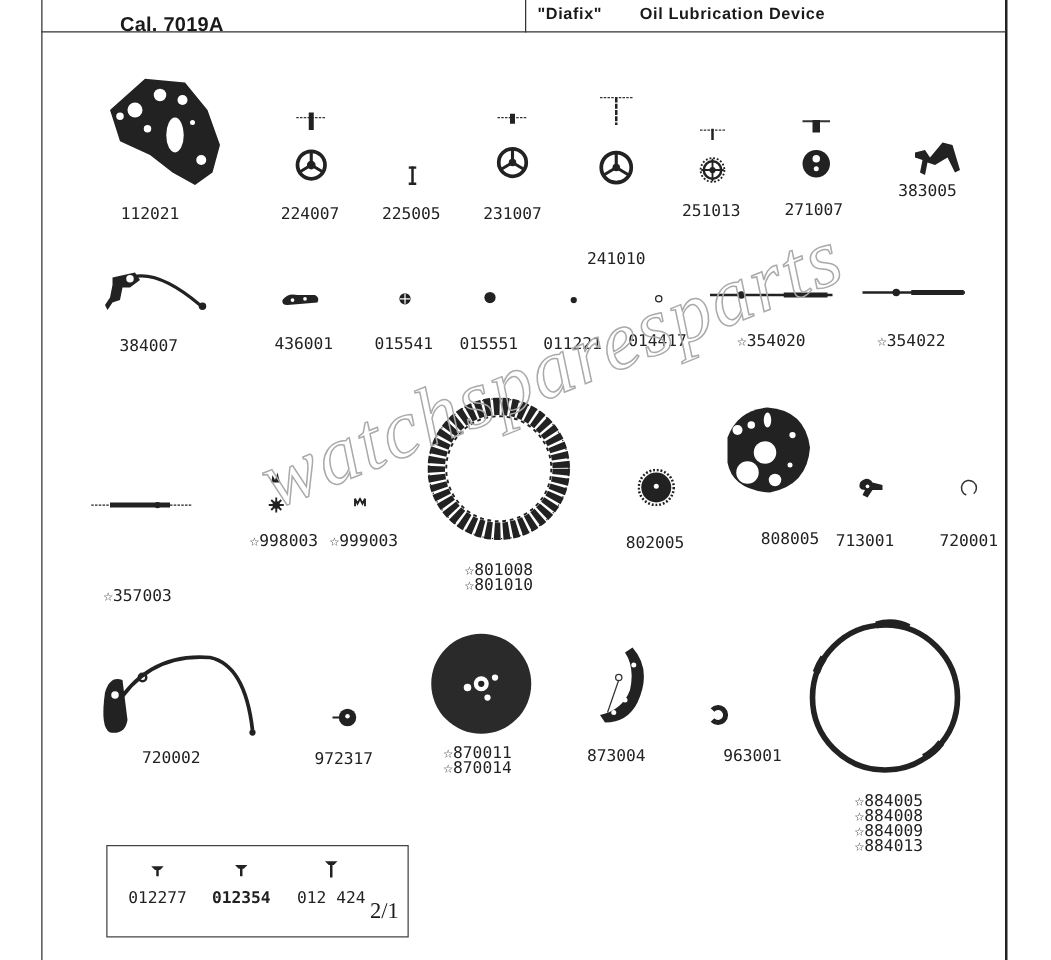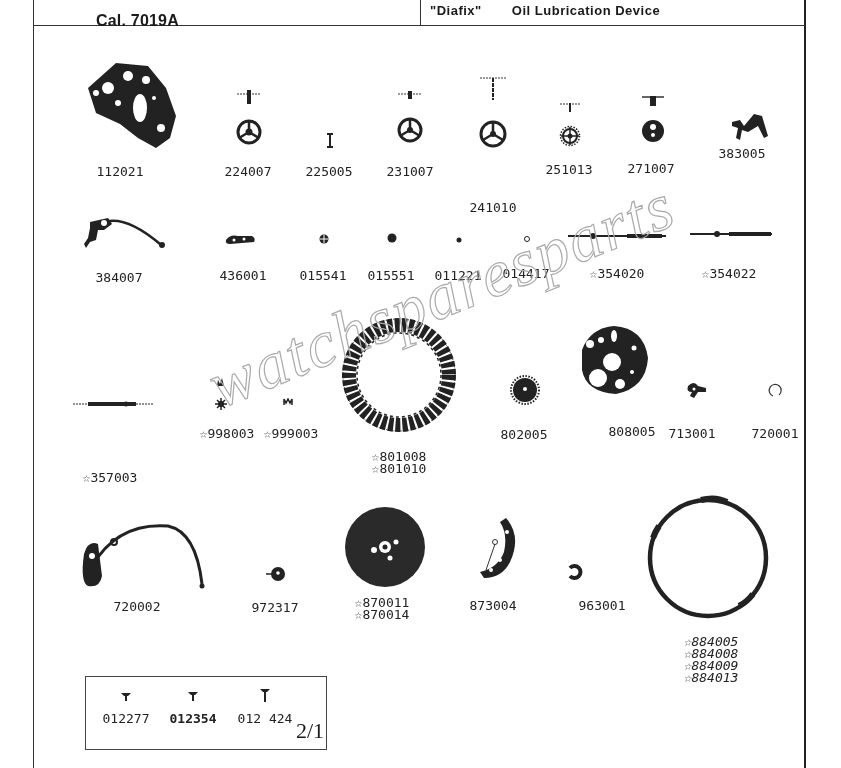--- a/index.html
+++ b/index.html
@@ -10,21 +10,21 @@
   .header-bottom { position:absolute; left:33px; top:25px; width:772px; height:1px; background:#333; }
   .header-div { position:absolute; left:420px; top:0; width:1px; height:26px; background:#333; }
   .cal { position:absolute; left:96px; top:12px; font-size:16px; font-weight:bold; letter-spacing:0.2px; }
   .hdr-right { position:absolute; left:430px; top:3px; font-size:13px; font-weight:bold; letter-spacing:0.5px; }
   .hdr-right .q { margin-right:26px; }
   .part { position:absolute; }
   .lbl { position:absolute; font-family:"DejaVu Sans Mono", monospace; font-size:13px;
          line-height:12px; color:#222; white-space:nowrap; text-align:center; transform:translateX(-50%); }
   .lbl div { display:block; }
   .box { position:absolute; left:85px; top:676px; width:240px; height:72px; border:1px solid #444; }
-  .frac { position:absolute; left:296px; top:718px; font-family:"Liberation Serif", serif; font-size:22px; }
+  .frac { position:absolute; left:296px; top:718px; font-family:"Liberation Serif", serif; font-size:18px; }
   .watermark { position:absolute; left:200px; top:270px; width:480px; height:200px; pointer-events:none; }
   .watermark span { position:absolute; left:12px; top:80px; font-family:"Liberation Serif", serif;
         font-style:italic; font-size:66px; color:transparent; -webkit-text-stroke:1.2px #aaaaaa;
         transform:rotate(-22deg); transform-origin:left center; letter-spacing:2px; }
 </style>
 </head>
 <body>
 
 <div class="border-left"></div>
 <div class="border-right"></div>
@@ -293,21 +293,21 @@
     <div class="lbl" style="left: 382px; top: 597px;">
       <div>☆870011</div>
       <div>☆870014</div>
     </div>
     <div class="lbl" style="left: 493px; top: 600px;">
       <div>873004</div>
     </div>
     <div class="lbl" style="left: 574px; top: 600px; margin-left: 28px;">
       <div>963001</div>
     </div>
-    <div class="lbl" style="left: 711px; top: 636px; font-style: italic;">
+    <div class="lbl" style="left: 711px; top: 636px;">
       <div>☆884005</div>
       <div>☆884008</div>
       <div>☆884009</div>
       <div>☆884013</div>
     </div>
   </div>
 
 <div class="box"></div>
 <svg class="part" style="left:120px;top:692px" width="12" height="10" viewBox="0 0 12 10">
   <path d="M1 1 H11 L8 4 H7 V9 H5 V4 H4 Z" fill="#222"></path>

